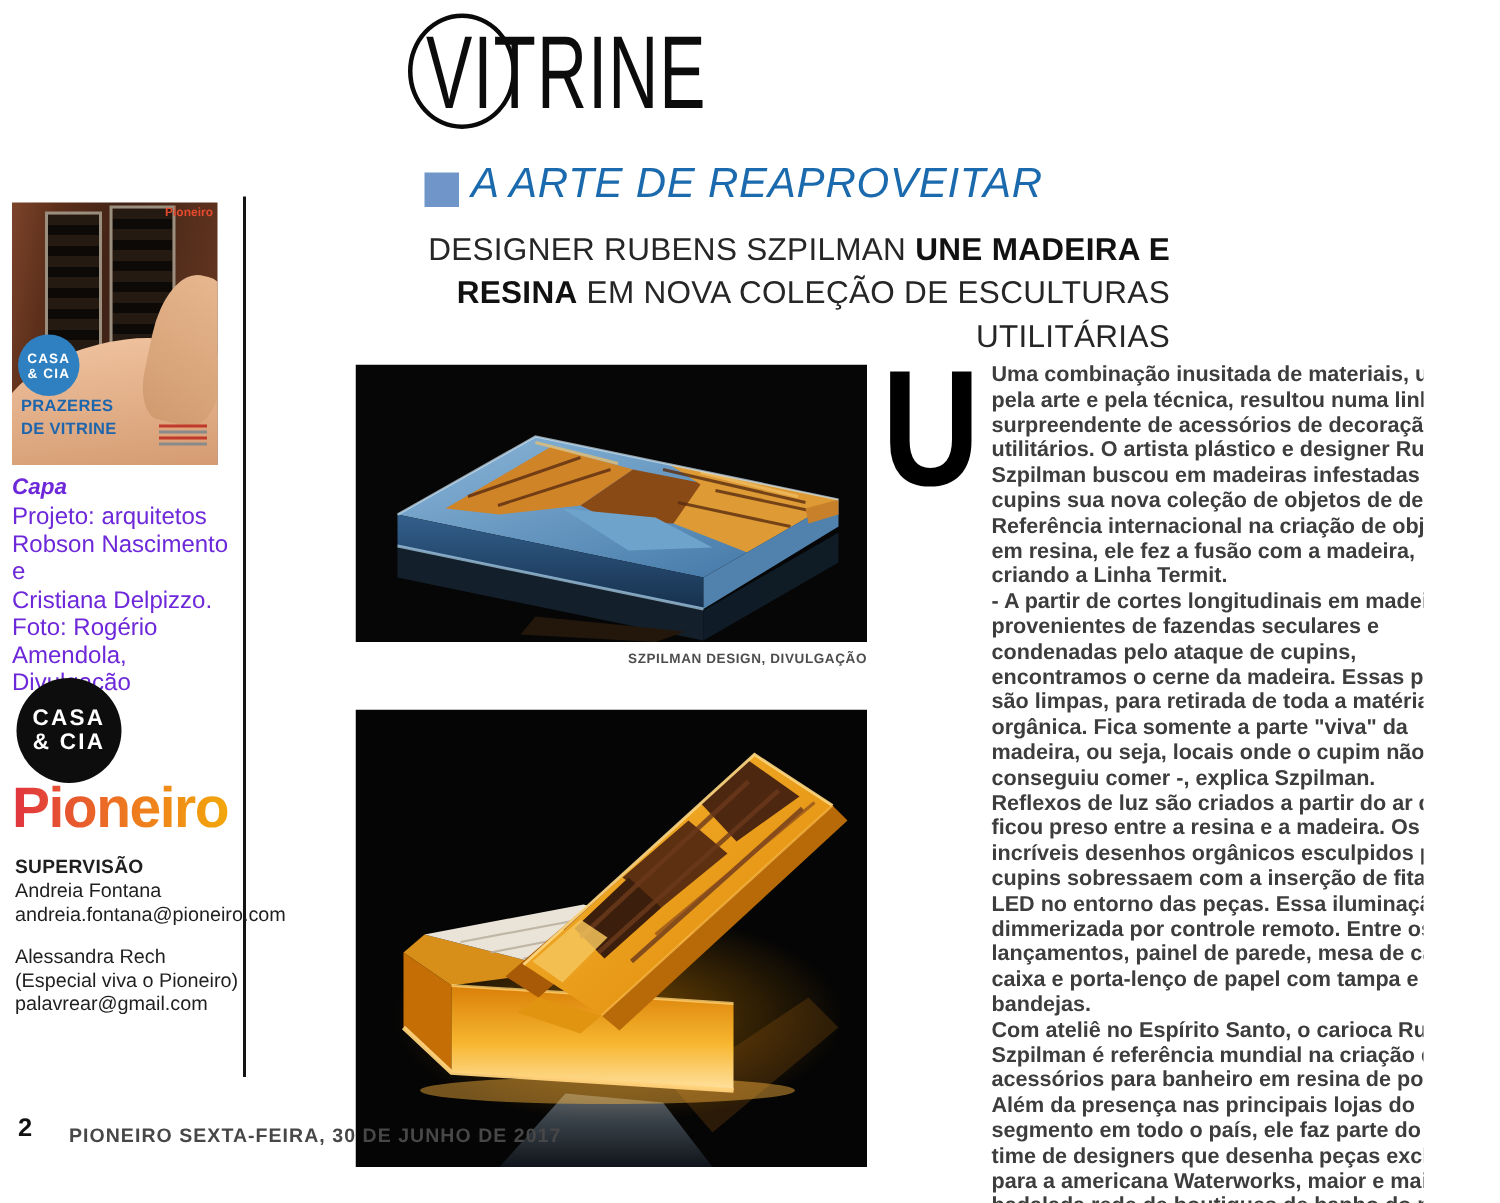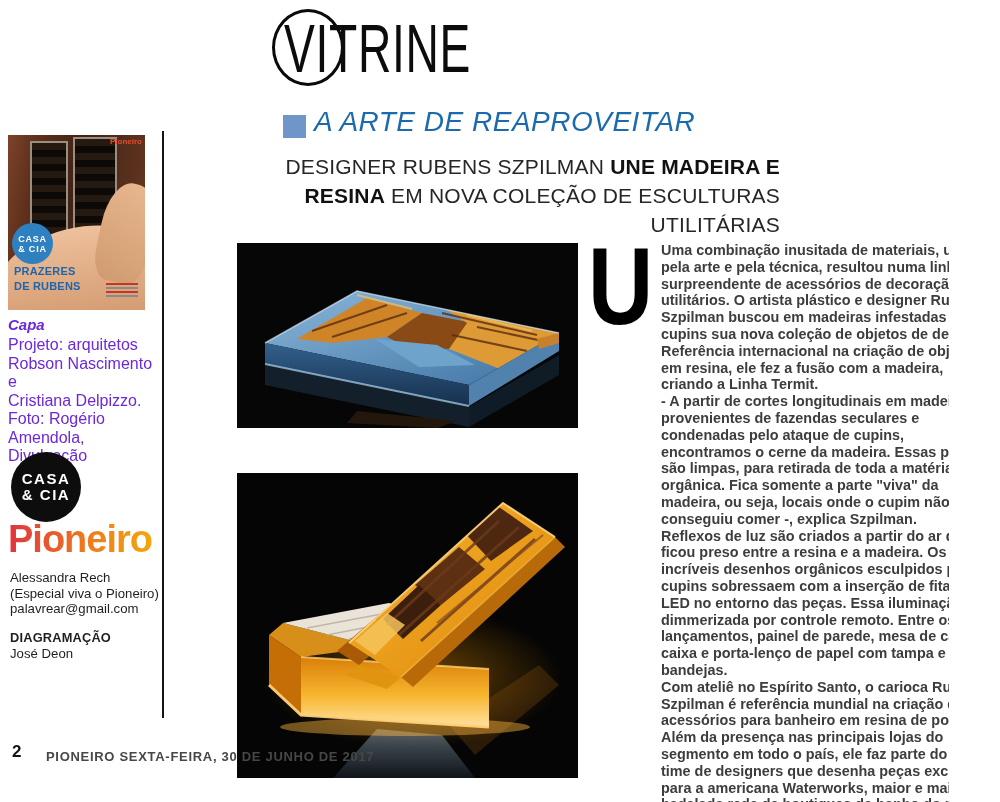--- a/index.html
+++ b/index.html
@@ -99,21 +99,21 @@
     <div class="fridge f-right"></div>
     <div class="arm"></div>
     <div class="hand"></div>
     <div class="mini-masthead">Pioneiro</div>
     <div class="badge">
       <span>CASA</span>
       <span>&amp; CIA</span>
     </div>
     <div class="cover-title">
       <span>PRAZERES</span><br>
-      <span>DE RUBENS</span>
+      <span>DE VITRINE</span>
     </div>
     <div class="ticks">
         <i></i>
         <i></i>
         <i></i>
         <i></i>
       </div>
   </div>
 
   <div class="capa">
@@ -128,27 +128,28 @@
   <div class="divider-v"></div>
 
   <div class="brand-circle">
     <span>CASA</span>
     <span>&amp; CIA</span>
   </div>
   <div class="brand-logo">Pioneiro</div>
 
   <div class="staff">
     <div class="block">
+      <div class="role">SUPERVISÃO</div>
+      <div class="line">Andreia Fontana</div>
+      <div class="line">andreia.fontana@pioneiro.com</div>
+    </div>
+    <div class="block">
       <div class="line">Alessandra Rech</div>
       <div class="line">(Especial viva o Pioneiro)</div>
       <div class="line">palavrear@gmail.com</div>
-    </div>
-    <div class="block">
-      <div class="role">DIAGRAMAÇÃO</div>
-      <div class="line">José Deon</div>
     </div>
   </div>
 
   <div class="photo-top">
     <svg width="341" height="185" viewBox="0 0 341 185" xmlns="http://www.w3.org/2000/svg">
       <defs>
         <linearGradient id="p1blue" x1="0" y1="0" x2="1" y2="1">
           <stop offset="0" stop-color="#8cb6d8"></stop>
             <stop offset=".6" stop-color="#5d8fba"></stop>
             <stop offset="1" stop-color="#3f72a2"></stop>
@@ -177,20 +178,21 @@
         <path d="M120,52 L175,66 M230,72 L295,88" stroke="#f2c268" stroke-width="2" fill="none" opacity=".7"></path>
       </g>
       <polygon points="28,100 232,142 232,163 28,121" fill="url(#p1front)"></polygon>
       <polygon points="232,142 322,90 322,108 232,163" fill="#5181ad"></polygon>
       <polygon points="300,96 322,90 322,100 302,106" fill="#c9802a"></polygon>
       <path d="M28,121 L232,163" stroke="#9fc4e0" stroke-width="2" opacity=".8" fill="none"></path>
       <path d="M28,100 L120,48 L322,90" stroke="#cfe4f2" stroke-width="1.5" opacity=".7" fill="none"></path>
     </svg>
   </div>
 
+  <div class="photo-caption">SZPILMAN DESIGN, DIVULGAÇÃO</div>
 
   <div class="photo-bottom">
     <svg width="341" height="305" viewBox="0 0 341 305" xmlns="http://www.w3.org/2000/svg">
       <defs>
         <radialGradient id="p2glow" cx=".5" cy=".5" r=".5">
           <stop offset="0" stop-color="#ff9d00" stop-opacity=".9"></stop>
             <stop offset="1" stop-color="#ff9d00" stop-opacity="0"></stop>
         </radialGradient>
         <linearGradient id="p2amberF" x1="0" y1="0" x2="0" y2="1">
           <stop offset="0" stop-color="#d97f08"></stop>

